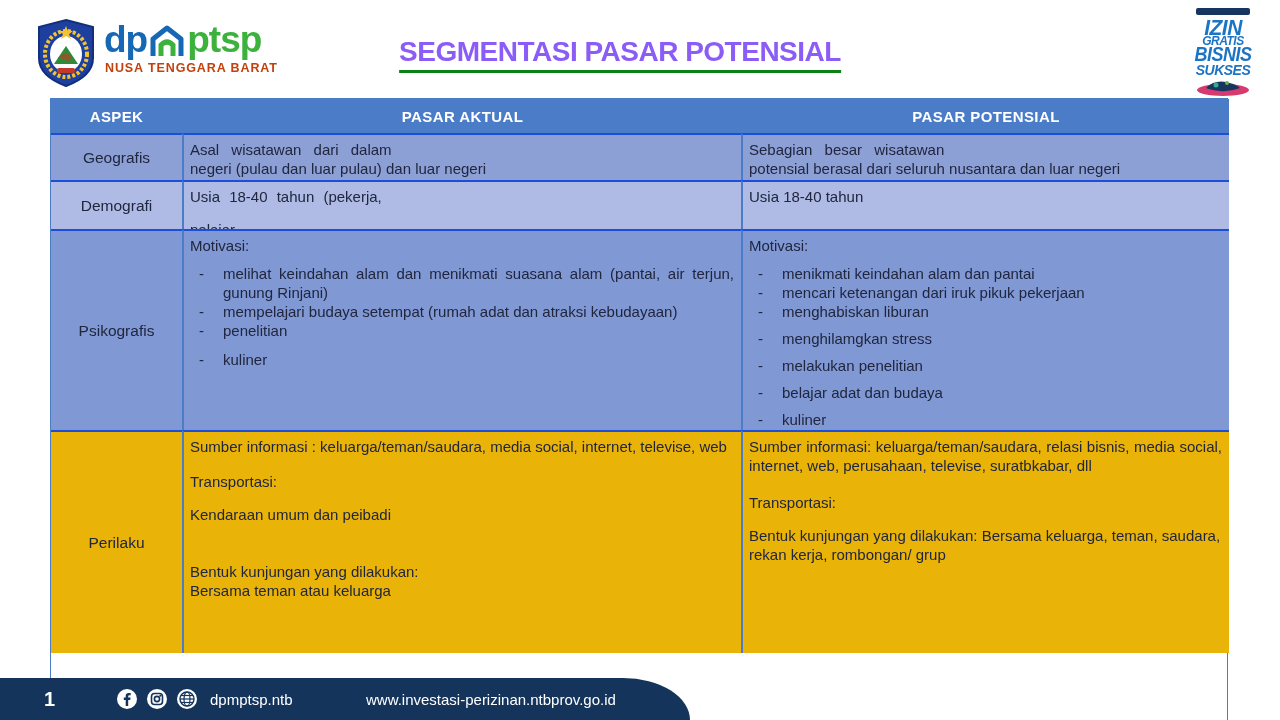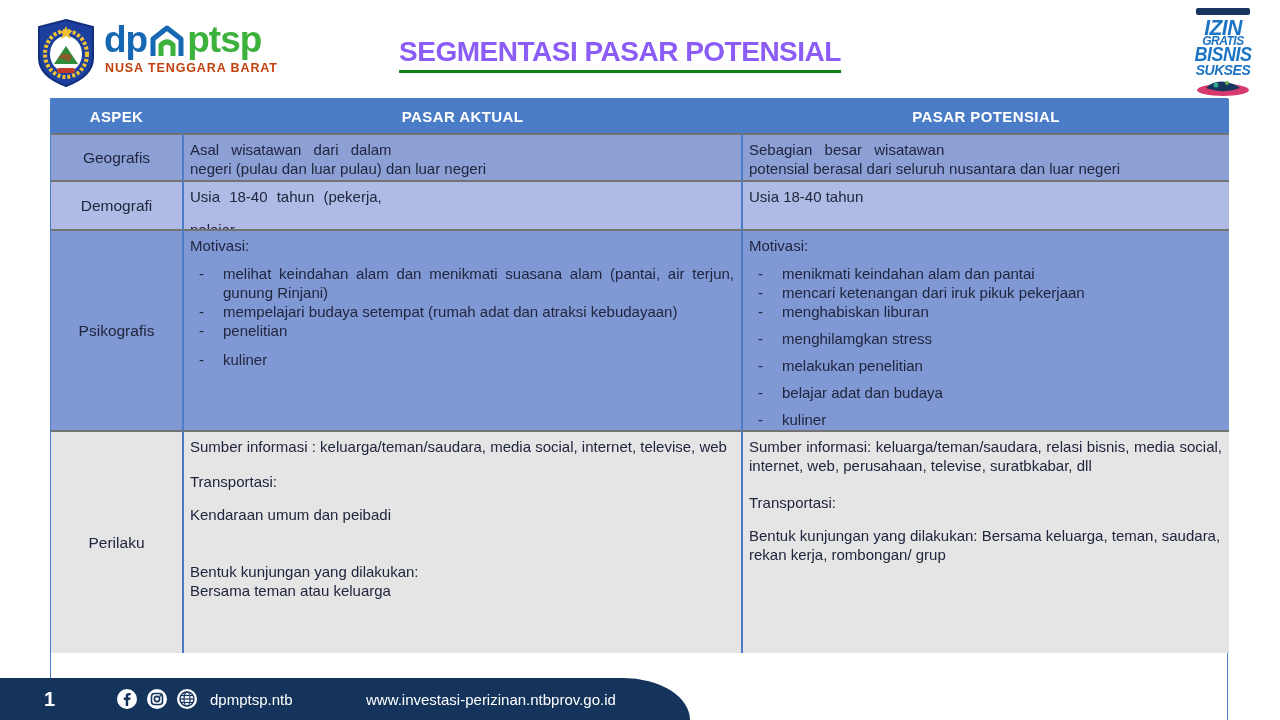--- a/index.html
+++ b/index.html
@@ -43,25 +43,25 @@
     grid-template-columns:131px 559px 488px;
     grid-template-rows:34px 47px 49px 201px 223px;
     border:1px solid #4a7cc8;
   }
   .th { background:#4a7cc8; color:#ffffff; font-weight:700; font-size:15px;
     letter-spacing:0.4px; display:flex; align-items:center; justify-content:center; }
   .cell { color:#20263e; font-size:15px; line-height:1.27; overflow:hidden; }
   .cell.body { padding:5px 7px 4px 6px; }
   .aspek { display:flex; align-items:center; justify-content:center; font-size:15.5px; }
   .colsep { border-left:2px solid #4a7cc8; }
-  .rowsep { border-top:2px solid #737373; }
+  .rowsep { border-top:2px solid #1d4ed8; }
   .r-geo { background:#8ca0d6; }
   .r-demo { background:#afbbe5; }
   .r-psiko { background:#8098d4; }
-  .r-peri { background:#e5e5e5; }
+  .r-peri { background:#eab308; }
 
   .sp-wide { word-spacing:8px; }
   .sp-med { word-spacing:5px; }
   .just { text-align:justify; }
   .heading-gap { margin-bottom:9px; }
   .bullet { position:relative; padding-left:33px; }
   .bullet::before { content:"-"; position:absolute; left:9px; top:0; }
   .mt8 { margin-top:8px; }
   .mt10 { margin-top:10px; }
   .mb16 { margin-bottom:16px; }

